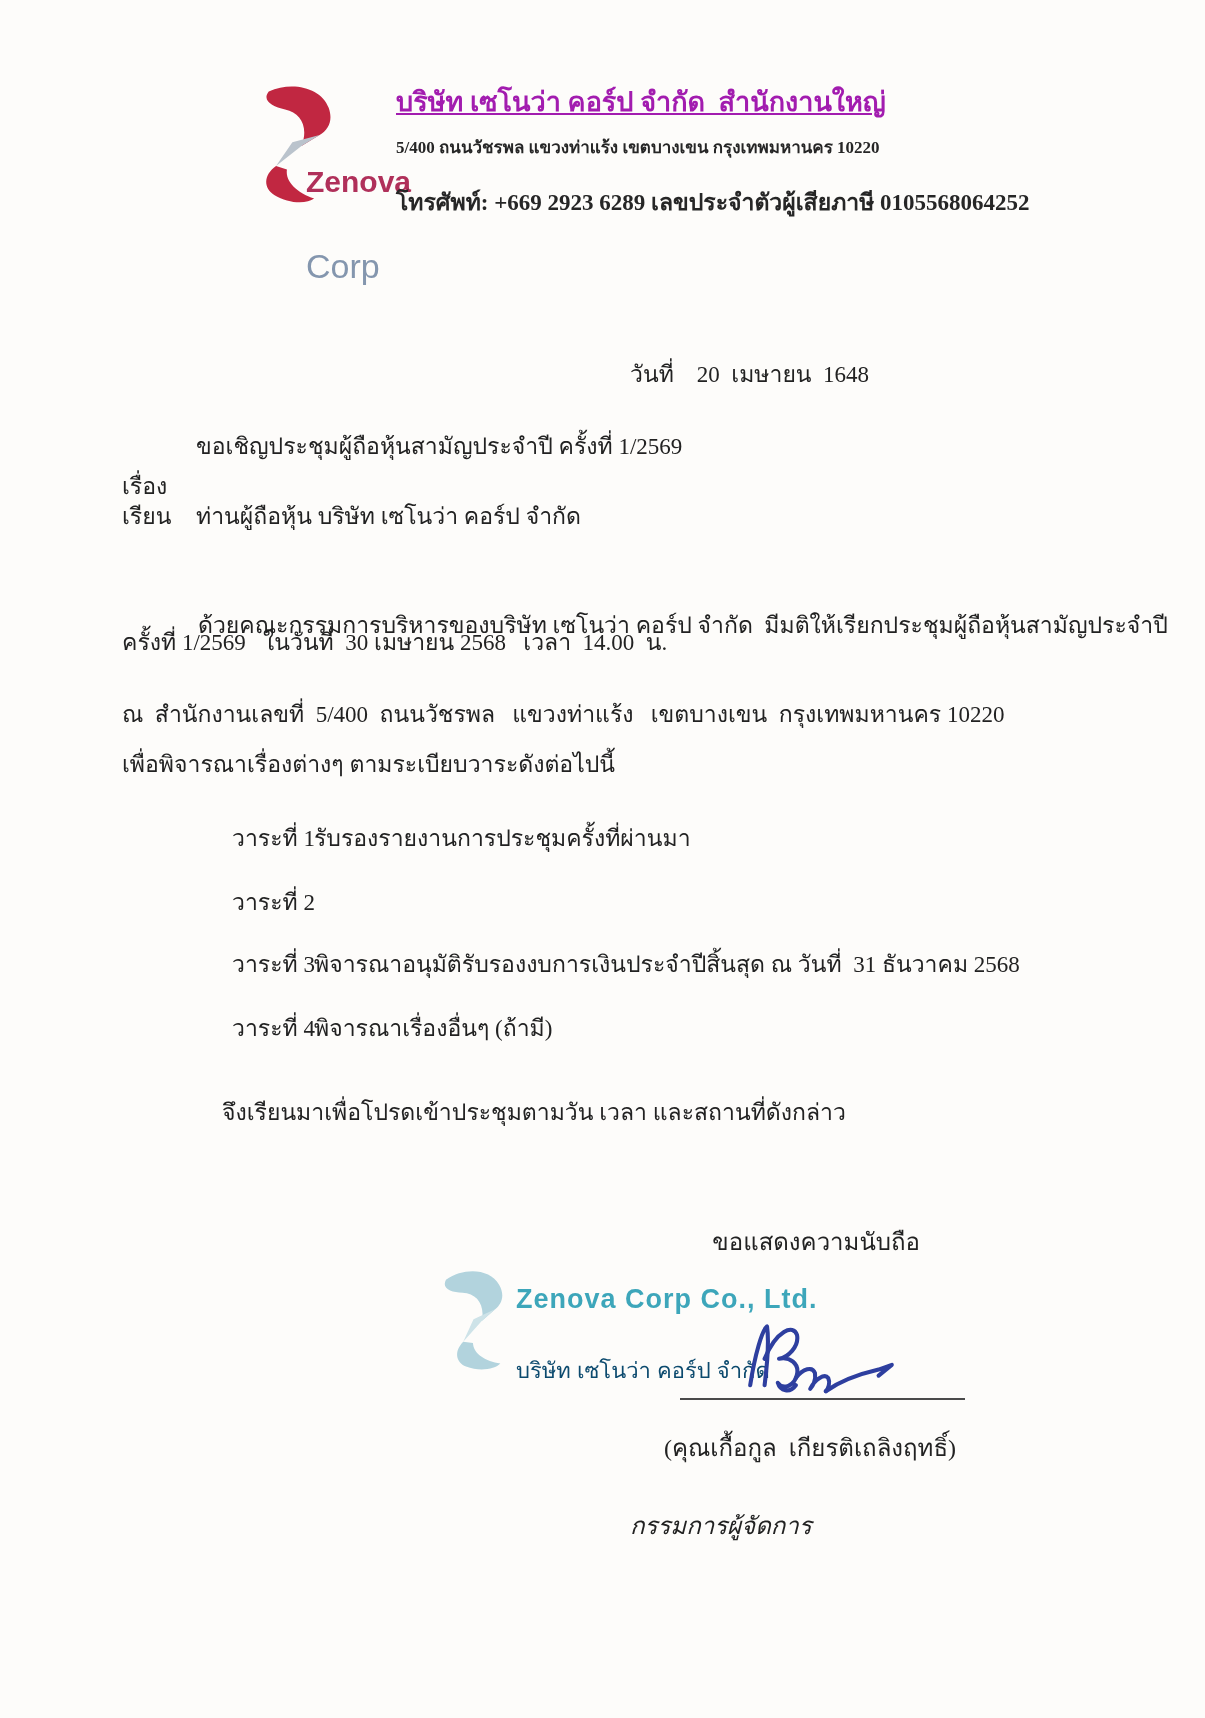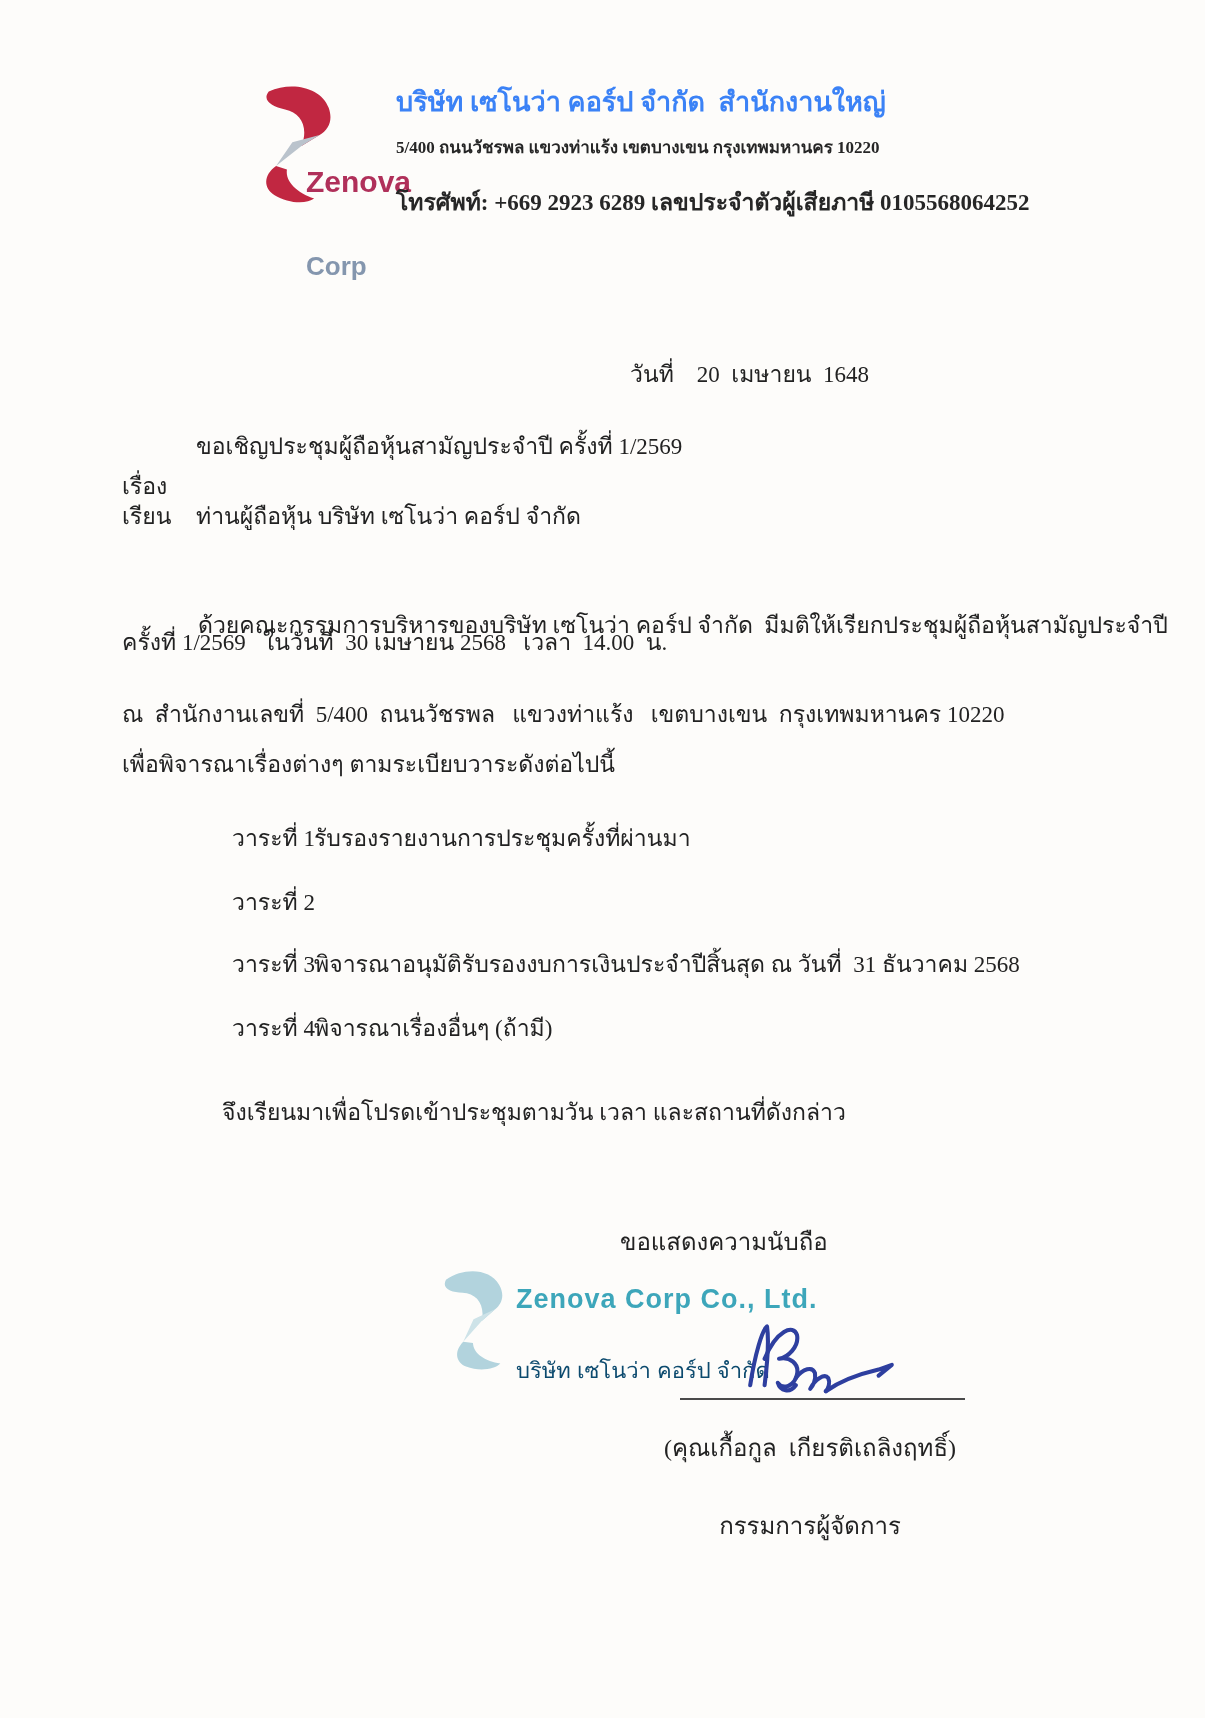--- a/index.html
+++ b/index.html
@@ -14,31 +14,31 @@
     height: 1718px;
     margin: 0 auto;
     background: #fdfcfa;
     overflow: hidden;
     color: #1e1e1e;
   }
   .abs { position: absolute; white-space: pre-wrap; }
   .pre { white-space: pre; }
 
   
-  .lh-line1 { left: 396px; top: 80px;  font-size: 27px; font-weight: bold; color: #3b82f6; }
+  .lh-line1 { left: 396px; top: 80px;  font-size: 27px; font-weight: bold; color: #a21caf; text-decoration: underline; }
   .lh-line2 { left: 396px; top: 133px; font-size: 17px; font-weight: bold; color: #262626; }
   .lh-line3 { left: 396px; top: 184px; font-size: 23px; font-weight: bold; color: #262626; }
 
   .logo-wrap { left: 248px; top: 86px; width: 150px; height: 120px; }
   .logo-ribbon { position: absolute; left: 0; top: 0; width: 96px; height: 118px; }
   .logo-word { position: absolute; left: 58px; top: 26px;
                font-family: "Liberation Sans", "DejaVu Sans", sans-serif;
                font-weight: bold; font-size: 30px; line-height: 28px; }
   .logo-word .brand { display: block; }
-  .logo-word .brand-sub { display: block; font-weight: bold; font-size: 26px; }
+  .logo-word .brand-sub { display: block; font-weight: normal; font-size: 34px; }
 
   
   .body-text { font-size: 23px; color: #222; }
   .date-line   { left: 630px; top: 356px; }
   .subj-label  { left: 122px; top: 428px; margin-top: 40px; }
   .subj-text   { left: 196px; top: 428px; }
   .to-label    { left: 122px; top: 498px; }
   .to-text     { left: 196px; top: 498px; }
   .p1a { left: 198px; top: 570px; margin-top: 37px; }
   .p1b { left: 122px; top: 624px; }
@@ -47,37 +47,37 @@
 
   .agenda-label { left: 232px; }
   .agenda-text  { left: 314px; }
   .ag1 { top: 820px; }
   .ag2 { top: 884px; }
   .ag3 { top: 946px; }
   .ag4 { top: 1010px; }
 
   .closing { left: 222px; top: 1094px; }
 
-  .salutation { left: 620px; top: 1222px; width: 300px; text-align: left; font-size: 24px; }
+  .salutation { left: 620px; top: 1222px; width: 300px; text-align: right; font-size: 24px; }
 
   
   .stamp-ribbon { left: 438px; top: 1268px; width: 78px; height: 106px;
                   transform: rotate(-10deg); opacity: 0.85; }
   .stamp-text { left: 516px; top: 1248px;
                 font-family: "Liberation Sans", "DejaVu Sans", sans-serif; }
   .stamp-line1 { display: block; font-weight: bold; font-size: 27px; letter-spacing: 1px; }
   .stamp-line2 { display: block; font-size: 22px; margin-top: 2px; }
 
   
   .signature-svg { left: 742px; top: 1318px; width: 170px; height: 84px; }
   .signature-line { left: 680px; top: 1398px; width: 285px; height: 0;
                     border-top: 2px solid #4a4a4a; }
 
   .signer-name  { left: 630px; top: 1428px; width: 360px; text-align: center; font-size: 24px; }
-  .signer-title { left: 630px; top: 1506px; width: 360px; text-align: center; font-size: 24px; }
+  .signer-title { left: 630px; top: 1506px; width: 360px; text-align: left; font-size: 24px; font-style: italic; }
 </style>
 </head>
 <body>
 
 <div class="page">
 
   <div class="abs logo-wrap">
     <svg class="logo-ribbon" viewBox="0 0 100 130" xmlns="http://www.w3.org/2000/svg">
       <path d="M20,6 C46,-6 78,2 86,24 C91,38 86,48 76,54 L56,66 C64,46 56,30 38,26 C24,23 12,16 20,6 Z" fill="#c12741"></path>
       <polygon points="76,54 56,66 28,88 46,62" fill="#bac3cc"></polygon>

